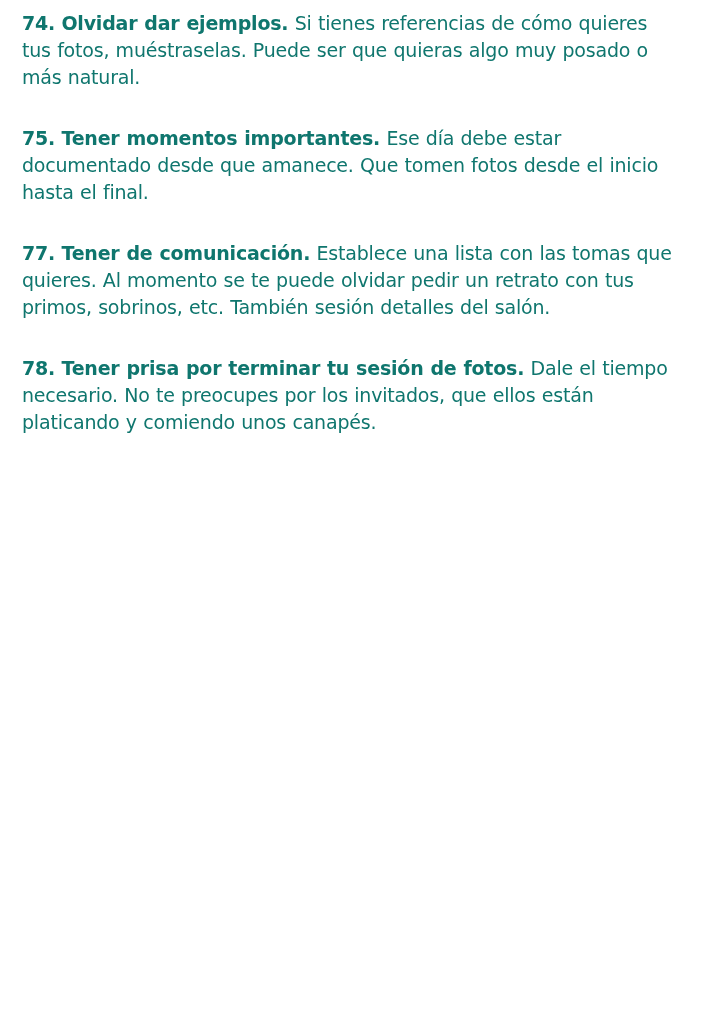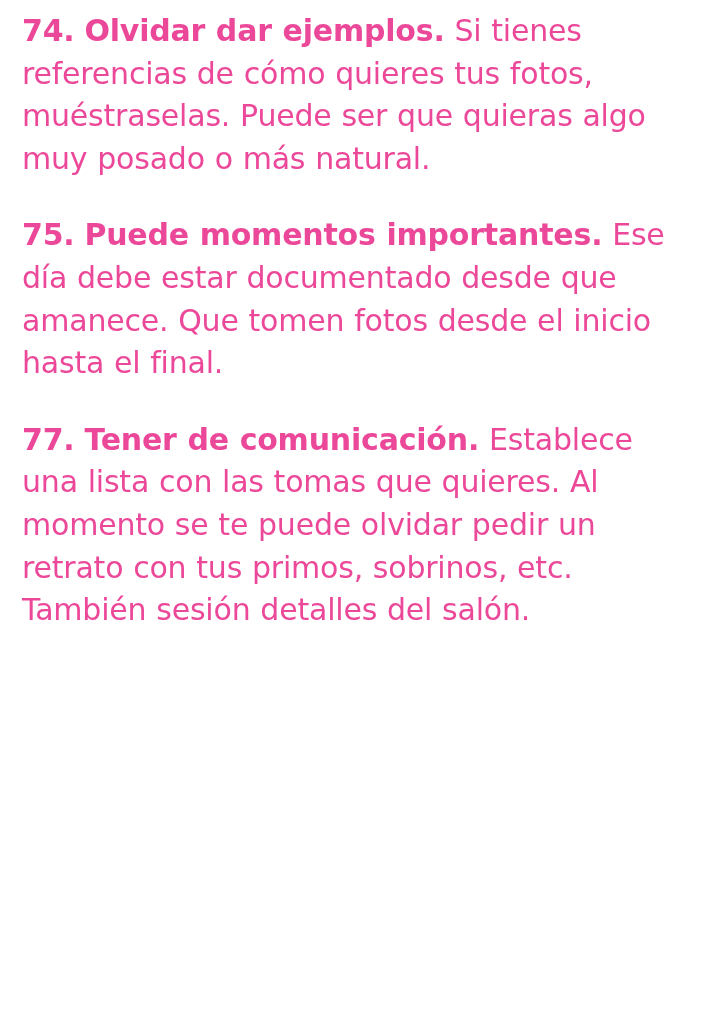--- a/index.html
+++ b/index.html
@@ -15,24 +15,24 @@
     overflow: hidden;
     position: relative;
   }
   .page {
     box-sizing: border-box;
     width: 703px;
     padding: 10px 26px 0 22px;
   }
   .item {
     margin: 0 0 34px 0;
-    font-size: 30px;
+    font-size: 19px;
     line-height: 1.42;
     letter-spacing: -0.2px;
-    color: #ec4899;
+    color: #0f766e;
     word-spacing: 0.5px;
   }
   .item:last-child {
     margin-bottom: 0;
   }
   .num {
     font-weight: bold;
   }
   .lead {
     font-weight: bold;
@@ -55,27 +55,32 @@
 <div class="page">
 
   <p class="item">
     <span class="num">74.</span>
     <span class="lead">Olvidar dar ejemplos.</span>
     <span class="body-text">Si tienes referencias de cómo quieres tus fotos, muéstraselas. Puede ser que quieras algo muy posado o más natural.</span>
   </p>
 
   <p class="item">
     <span class="num">75.</span>
-    <span class="lead">Puede momentos importantes.</span>
+    <span class="lead">Tener momentos importantes.</span>
     <span class="body-text">Ese día debe estar documentado desde que amanece. Que tomen fotos desde el inicio hasta el final.</span>
   </p>
 
 
   <p class="item">
     <span class="num">77.</span>
     <span class="lead">Tener de comunicación.</span>
     <span class="body-text">Establece una lista con las tomas que quieres. Al momento se te puede olvidar pedir un retrato con tus primos, sobrinos, etc. También sesión detalles del salón.</span>
   </p>
 
+  <p class="item">
+    <span class="num">78.</span>
+    <span class="lead">Tener prisa por terminar tu sesión de fotos.</span>
+    <span class="body-text">Dale el tiempo necesario. No te preocupes por los invitados, que ellos están platicando y comiendo unos canapés.</span>
+  </p>
 
 </div>
 
 <div class="bottom-edge"></div>
 
 </body></html>

